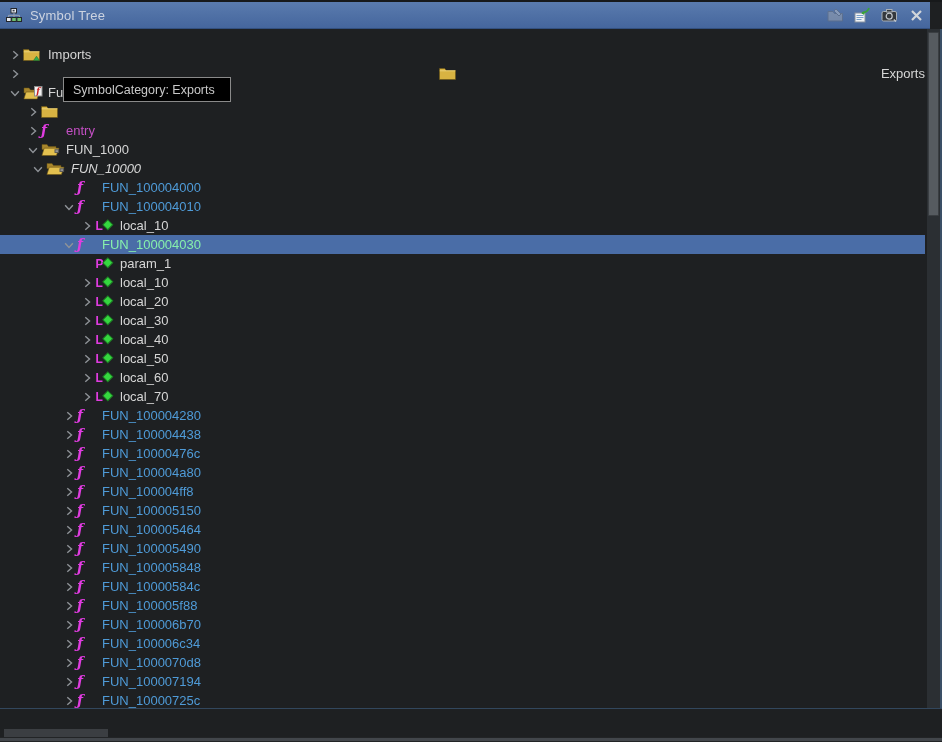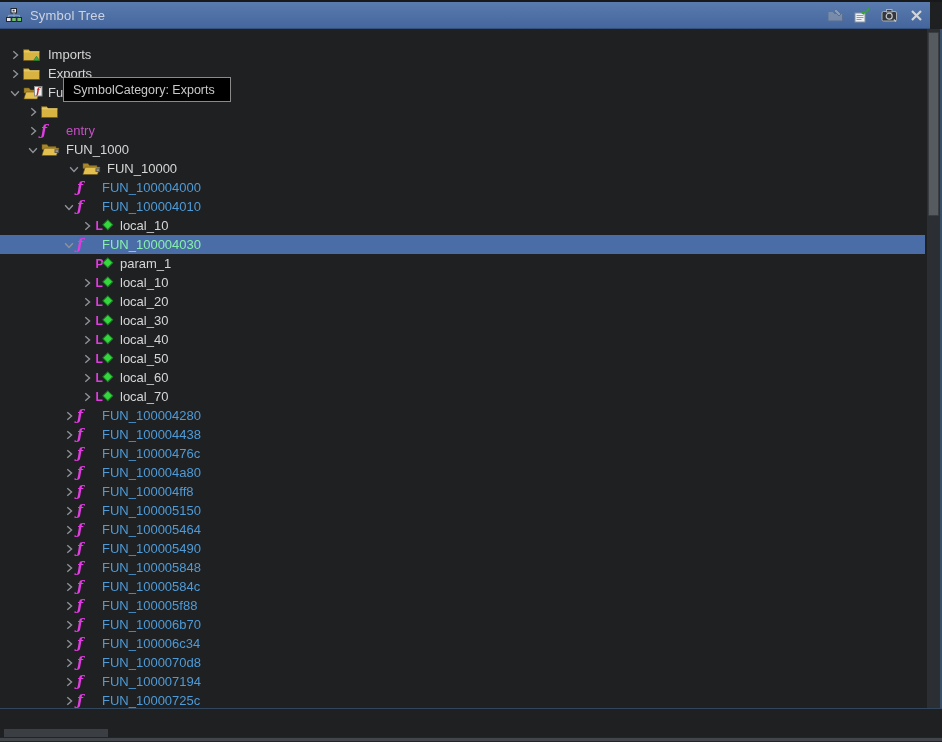--- a/index.html
+++ b/index.html
@@ -123,21 +123,21 @@
           </span>
           <span class="icon">
             <svg width="18" height="14" viewBox="0 0 18 14">
               <path d="M0.5 1.5h5.2l1.6 2h9.2v9H0.5z" fill="#d8b342" stroke="#6b5414" stroke-width="0.6"></path>
               <path d="M0.8 3.8h15.5" stroke="#ecd27a"></path>
               <path d="M13.5 8.2l3 4.3h-6z" fill="#2fae4e" stroke="#15672a" stroke-width="0.5"></path>
             </svg>
           </span>
           <span class="label">Imports</span>
         </div>
-        <div class="row k-category" style="padding-left: 7px;">
+        <div class="row k-category" style="padding-left: 7px; justify-content: space-between;">
           <span class="chev">
             <svg width="12" height="12" viewBox="0 0 14 14">
               <path d="M5 2.5l5 4.5-5 4.5" fill="none" stroke="#8f9398" stroke-width="1.6"></path>
             </svg>
           </span>
           <span class="icon">
             <svg width="17" height="13" viewBox="0 0 17 13">
               <path d="M0.5 1.5h5.2l1.6 2h9.2v9H0.5z" fill="#d8b342" stroke="#6b5414" stroke-width="0.6"></path>
               <path d="M0.8 3.8h15.5" stroke="#ecd27a"></path>
             </svg>
@@ -193,21 +193,21 @@
           </span>
           <span class="icon">
             <svg width="19" height="13" viewBox="0 0 19 13">
               <path d="M1 1.5h5l1.5 2h7.5v3H1z" fill="#a8862c" stroke="#6b5414" stroke-width="0.5"></path>
               <path d="M3.2 5.2h14.8l-2.6 7.3H0.9z" fill="#e3c04f" stroke="#6b5414" stroke-width="0.6"></path>
               <rect x="14" y="6.8" width="3.6" height="2.6" fill="#9a9a9a" stroke="#555"></rect>
             </svg>
           </span>
           <span class="label">FUN_1000</span>
         </div>
-        <div class="row k-namespace" style="padding-left: 66px;">
+        <div class="row k-namespace" style="padding-left: 30px; font-style: italic;">
           <span class="chev">
             <svg width="12" height="12" viewBox="0 0 14 14">
               <path d="M2.5 5l4.5 5 4.5-5" fill="none" stroke="#8f9398" stroke-width="1.6"></path>
             </svg>
           </span>
           <span class="icon">
             <svg width="19" height="13" viewBox="0 0 19 13">
               <path d="M1 1.5h5l1.5 2h7.5v3H1z" fill="#a8862c" stroke="#6b5414" stroke-width="0.5"></path>
               <path d="M3.2 5.2h14.8l-2.6 7.3H0.9z" fill="#e3c04f" stroke="#6b5414" stroke-width="0.6"></path>
               <rect x="14" y="6.8" width="3.6" height="2.6" fill="#9a9a9a" stroke="#555"></rect>

